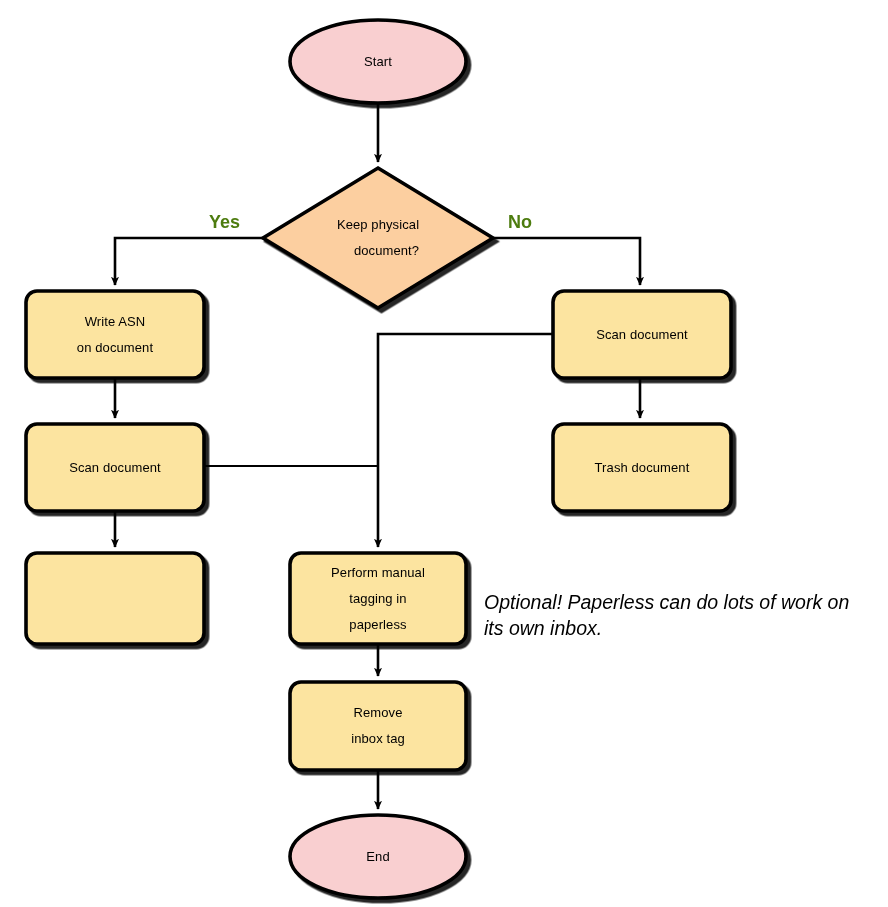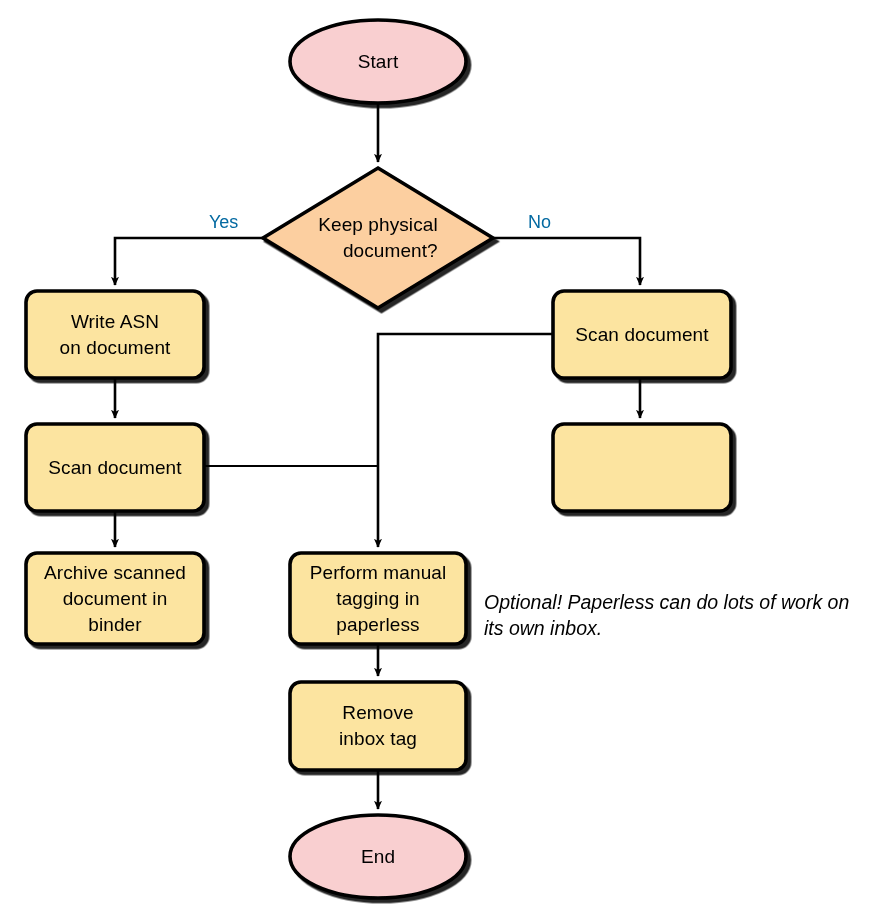--- a/index.html
+++ b/index.html
@@ -26,33 +26,34 @@
     width: 888px;
     height: 907px;
   }
   .node-label {
     position: absolute;
     display: flex;
     align-items: center;
     justify-content: center;
     text-align: center;
     color: #000000;
-    font-size: 19px;
+    font-size: 13px;
     line-height: 26px;
     white-space: pre-line;
     pointer-events: none;
     letter-spacing: 0.1px;
   }
   .edge-label {
     position: absolute;
-    color: #0369a1;
+    color: #4d7c0f;
     font-size: 18px;
     line-height: 22px;
     white-space: nowrap;
     pointer-events: none;
+    font-weight: bold;
   }
   .note-text {
     position: absolute;
     color: #000000;
     font-size: 19.5px;
     line-height: 26px;
     font-style: italic;
     white-space: pre-line;
     pointer-events: none;
   }
@@ -156,36 +157,34 @@
   <div class="node-label" style="left:290px; top:20px; width:176px; height:83px;">Start</div>
 
   <div class="node-label" style="left:278px; top:168px; width:200px; height:140px;text-align:right;">Keep physical
 document?</div>
 
   <div class="node-label" style="left:26px; top:291px; width:178px; height:87px;text-align:center;">Write ASN
 on document</div>
 
   <div class="node-label" style="left:26px; top:424px; width:178px; height:87px;">Scan document</div>
 
-  <div class="node-label" style="left:26px; top:553px; width:178px; height:91px;">Archive scanned
-document in
-binder</div>
 
   <div class="node-label" style="left:553px; top:291px; width:178px; height:87px;">Scan document</div>
 
+  <div class="node-label" style="left:553px; top:424px; width:178px; height:87px;">Trash document</div>
 
   <div class="node-label" style="left:290px; top:553px; width:176px; height:91px;">Perform manual
 tagging in
 paperless</div>
 
   <div class="node-label" style="left:290px; top:815px; width:176px; height:83px;">End</div>
 
   <div class="node-label" style="left:290px; top:682px; width:176px; height:88px;">Remove
 inbox tag</div>
 
   <div class="edge-label" style="left:209px; top:211px;">Yes</div>
 
-  <div class="edge-label" style="left:528px; top:211px;">No</div>
+  <div class="edge-label" style="left:508px; top:211px;">No</div>
 
   <div class="note-text" style="left:484px; top:589px; width:400px;">Optional! Paperless can do lots of work on
 its own inbox.</div>
 
 </div>
 
 </body></html>

